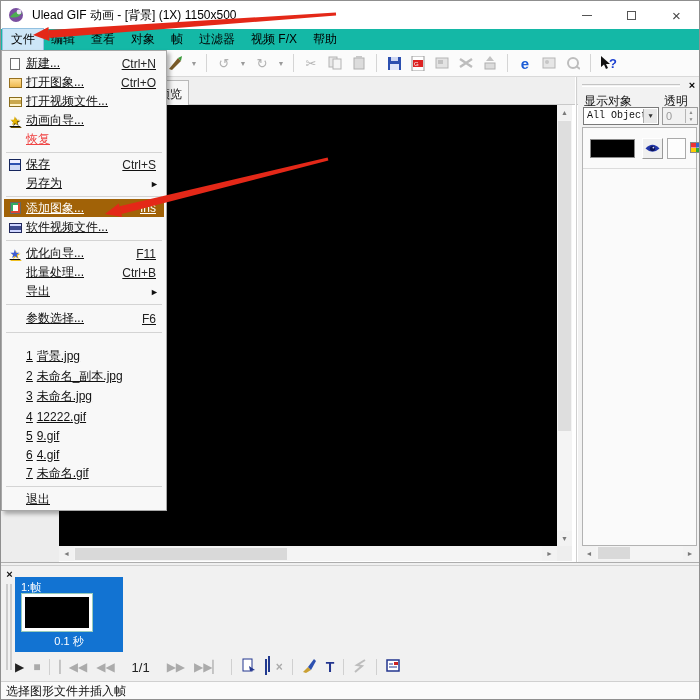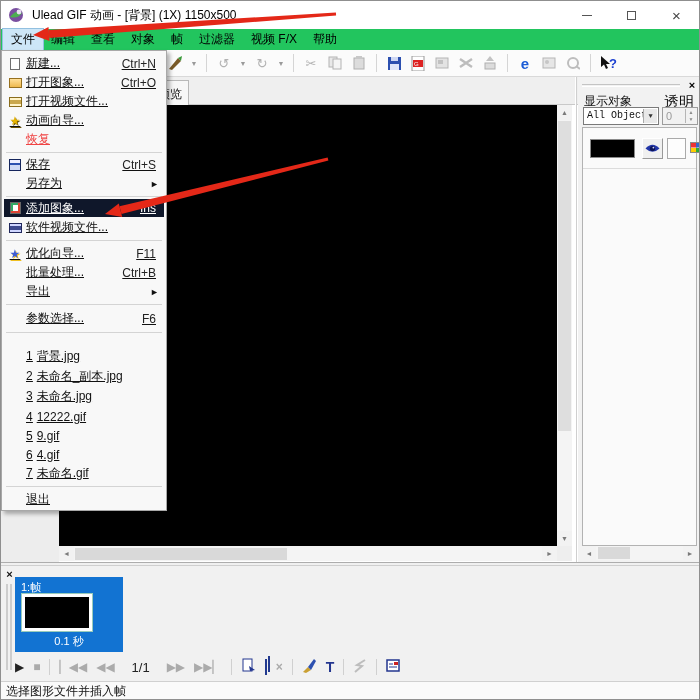--- a/index.html
+++ b/index.html
@@ -11,21 +11,21 @@
   .titlebar { position:absolute; left:0; top:0; width:100%; height:28px; background:#fff; display:flex; align-items:center; }
   .appicon { width:16px; height:16px; margin:0 8px 0 7px; }
   .title-text { font-size:12px; color:#000; }
   .wctrls { position:absolute; right:0; top:0; height:28px; display:flex; }
   .wbtn { width:45px; height:28px; display:flex; align-items:center; justify-content:center; color:#444; font-size:13px; }
   .maxbox { width:9px; height:9px; border:1px solid #555; }
   .minline { width:10px; height:0; border-top:1px solid #555; display:inline-block; }
   .closex { font-size:15px; line-height:1; }
 
   
-  .menubar { position:absolute; left:0; top:28px; width:100%; height:21px; background:#22c55e; display:flex; align-items:stretch; padding-left:2px; }
+  .menubar { position:absolute; left:0; top:28px; width:100%; height:21px; background:#14b8a6; display:flex; align-items:stretch; padding-left:2px; }
   .mb-item { padding:0 8px; display:flex; align-items:center; color:#000; }
   .mb-item.active { background:#cde6f7; outline:1px solid #92c0e0; }
 
   
   .toolbar { position:absolute; left:0; top:49px; width:100%; height:27px; background:#fbfbfb; border-bottom:1px solid #d9d9d9; display:flex; align-items:center; padding-left:164px; gap:4px; }
   .tbi { width:20px; height:20px; display:flex; align-items:center; justify-content:center; font-size:13px; flex:0 0 auto; }
   .tbi.gray { color:#b3b3b3; }
   .tb-sep { width:1px; height:18px; background:#d5d5d5; margin:0 3px; flex:0 0 auto; }
   .dd-arrow { font-size:7px; color:#9a9a9a; width:10px; text-align:center; flex:0 0 auto; }
   .svgi { display:block; }
@@ -43,21 +43,21 @@
   .hscroll { position:absolute; left:58px; top:545px; width:498px; height:15px; background:#f4f4f4; }
   .hthumb { position:absolute; left:74px; top:547px; width:212px; height:12px; background:#d9d9d9; }
   .sb-corner { position:absolute; left:556px; top:545px; width:15px; height:15px; background:#eeeeee; }
 
   
   .vdivider { position:absolute; left:574px; top:76px; width:2px; height:485px; background:#cfcfcf; border-left:1px solid #fff; }
   .rpanel { position:absolute; left:577px; top:76px; width:123px; height:485px; background:#f2f2f2; }
   .rp-grip { position:absolute; left:4px; top:7px; width:98px; height:3px; border-top:1px solid #c4c4c4; border-bottom:1px solid #fff; }
   .rp-close { position:absolute; right:3px; top:2px; width:12px; height:12px; font-weight:bold; font-size:11px; line-height:12px; text-align:center; color:#000; }
   .rp-lab1 { position:absolute; left:6px; top:16px; font-size:12px; }
-  .rp-lab2 { position:absolute; left:86px; top:16px; font-size:15px; }
+  .rp-lab2 { position:absolute; left:86px; top:16px; font-size:12px; }
   .rp-dd { position:absolute; left:5px; top:30px; width:76px; height:18px; background:#fff; border:1px solid #7a7a7a; font-family:"Liberation Mono","DejaVu Sans Mono",monospace; font-size:10px; line-height:16px; padding-left:3px; }
   .rp-dd-btn { position:absolute; right:1px; top:1px; width:14px; height:14px; background:#e8e8e8; border-left:1px solid #aaa; font-size:7px; color:#333; text-align:center; line-height:14px; }
   .rp-spin { position:absolute; left:84px; top:30px; width:36px; height:18px; background:#f1f1f1; border:1px solid #9c9c9c; color:#9a9a9a; font-size:11px; line-height:16px; padding-left:3px; }
   .rp-spin-btns { position:absolute; right:1px; top:1px; width:11px; height:14px; border-left:1px solid #b5b5b5; font-size:5px; color:#8a8a8a; text-align:center; line-height:7px; }
   .rp-box { position:absolute; left:4px; top:50px; width:115px; height:419px; background:#fafafa; border:1px solid #b2b2b2; }
   .obj-swatch { position:absolute; left:7px; top:11px; width:45px; height:19px; background:#000; border:1px solid #8a8a8a; }
   .eye-btn { position:absolute; left:59px; top:10px; width:21px; height:21px; background:#f0f0f0; border:1px solid #999; border-top-color:#fff; border-left-color:#fff; display:flex; align-items:center; justify-content:center; }
   .white-swatch { position:absolute; left:84px; top:10px; width:19px; height:21px; background:#fdfdfd; border:1px solid #aaa; }
   .rainbow { position:absolute; left:107px; top:14px; width:11px; height:11px;
     background:linear-gradient(90deg,#e33 50%,#36c 50%), linear-gradient(90deg,#fc0 50%,#3a3 50%);
@@ -85,21 +85,21 @@
   
   .statusbar { position:absolute; left:0; top:680px; width:100%; height:20px; background:#fafafa; border-top:1px solid #d0d0d0; display:flex; align-items:center; padding-left:5px; }
 
   
   .menu { position:absolute; left:0; top:49px; width:166px; height:461px; background:#f8f8f8; border:1px solid #a8a8a8; box-shadow:3px 3px 4px rgba(0,0,0,.3); z-index:50; }
   .mi { position:absolute; left:2px; right:2px; height:19px; display:flex; align-items:center;text-decoration:underline; }
   .mi .mico { width:22px; display:flex; justify-content:center; flex:0 0 auto; }
   .mi .mlabel { flex:1; }
   .mi .mshort { padding-right:8px; color:#222; }
   .mi .msub { position:absolute; right:5px; font-size:9px; }
-  .mi.hl { background:#0f172a; color:#fff; }
+  .mi.hl { background:#a16207; color:#fff; }
   .mi.hl .mshort { color:#fff; }
   .mi.dis { color:#ef4444;align-items:center; }
   .msep { position:absolute; left:4px; right:4px; height:1px; background:#d4d4d4; }
   .mnum { text-decoration:underline; margin-right:4px; }
 
   
   .ic { position:relative; display:inline-block; }
   .ic-page { width:10px; height:12px; background:#fff; border:1px solid #6f6f6f; }
   .ic-folder { width:13px; height:10px; background:linear-gradient(#ffe09a,#eeb94e); border:1px solid #96701f; }
   .ic-film { width:13px; height:10px; background:#3d4a8f; border:1px solid #20275c; box-shadow:inset 0 2px 0 #cfd6ff, inset 0 -2px 0 #cfd6ff; }

